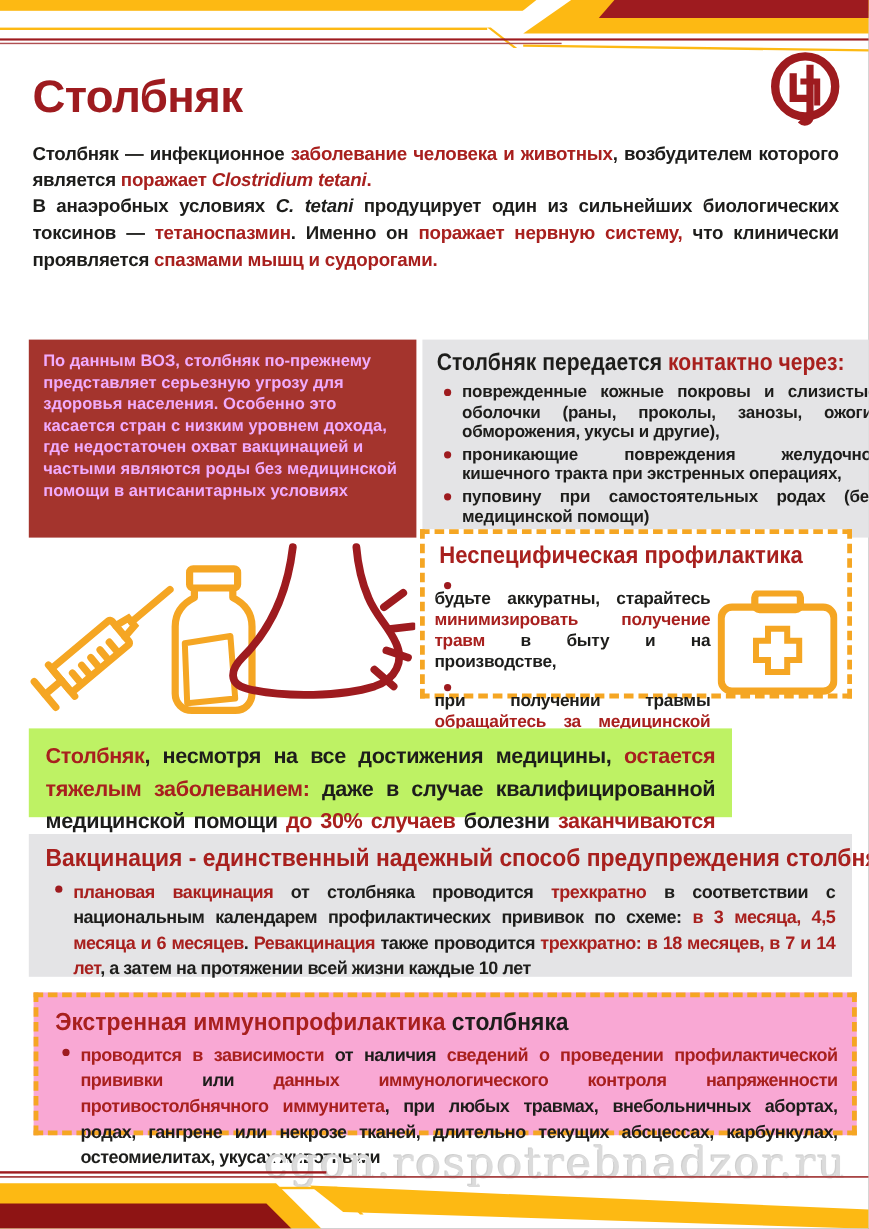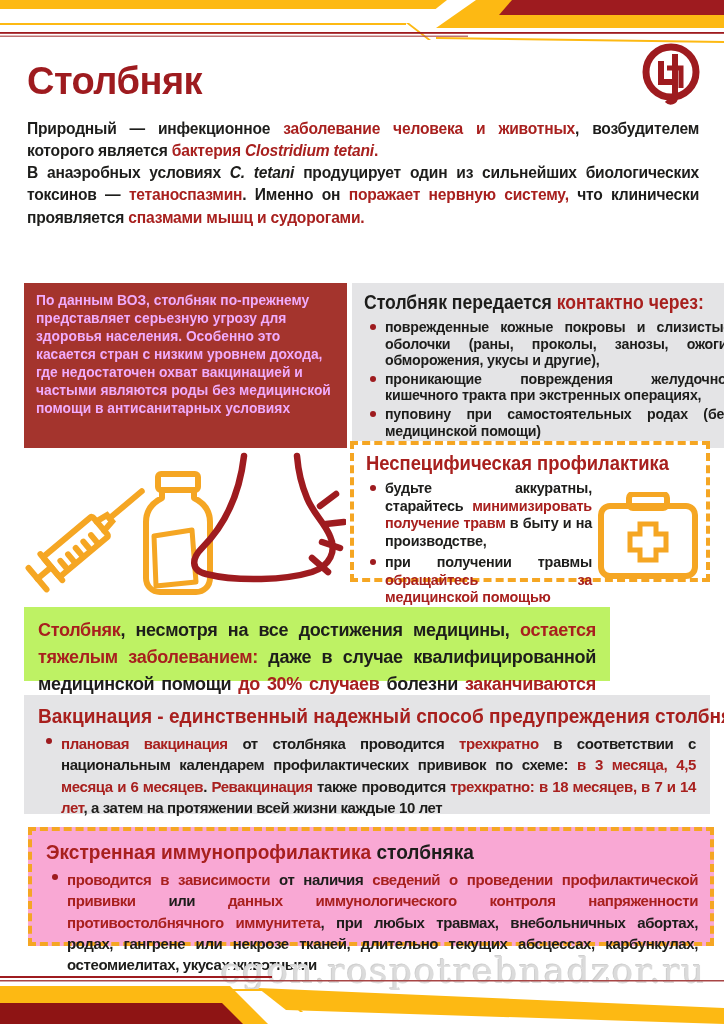--- a/index.html
+++ b/index.html
@@ -33,21 +33,21 @@
 
   .illustration{position:absolute;left:24px;top:450px;width:322px;height:148px;}
 
   .nonspec-box{position:absolute;left:350px;top:441px;width:360px;height:141px;border:4px dashed #F5A623;
                box-sizing:border-box;background:#fff;padding:4px 8px;}
   .nonspec-title{margin:3px 0 5px 4px;font-size:20px;color:#A8201E;white-space:nowrap;
                  transform:scaleX(.92);transform-origin:left center;}
   .nonspec-body{overflow:hidden;}
   .kit{float:right;width:100px;margin:12px 0 0 6px;}
   .nonspec-body .btext{font-size:14.4px;line-height:1.22;}
-  .nonspec-body .bullet{margin-bottom:4px;}
+  .nonspec-body .bullet{margin-bottom:4px;flex-direction:column;}
 
   .banner{position:absolute;left:24px;top:607px;width:586px;height:74px;background:#bef264;
           box-sizing:border-box;padding:10px 14px;font-size:18px;line-height:1.5;
           text-align:justify;letter-spacing:-0.3px;}
 
   .vacc-box{position:absolute;left:24px;top:695px;width:686px;height:119px;background:#E4E4E6;
             box-sizing:border-box;padding:7px 14px;}
   .wide-title{margin:2px 0 5px 0;font-size:20.5px;color:#A8201E;white-space:nowrap;
               transform:scaleX(.93);transform-origin:left center;}
   .vacc-box .btext,.emerg-box .btext{font-size:15px;line-height:1.42;letter-spacing:-0.4px;}
@@ -81,21 +81,21 @@
   <svg class="logo" width="62" height="64" viewBox="0 0 62 64">
     <circle cx="31" cy="30" r="25" fill="none" stroke="#9E1B1F" stroke-width="7"></circle>
     <path d="M21 19 V40 H35" fill="none" stroke="#9E1B1F" stroke-width="6"></path>
     <path d="M35 12 V55 C35 60 30 61 27 58" fill="none" stroke="#9E1B1F" stroke-width="6"></path>
     <path d="M27 26 H41 V46" fill="none" stroke="#9E1B1F" stroke-width="5"></path>
   </svg>
 
   <h1 class="title">Столбняк</h1>
 
   <div class="intro">
-    <p><span class="c-dark">Природный — инфекционное </span><span class="c-red">заболевание человека и животных</span><span class="c-dark">, возбудителем которого является </span><span class="c-red">бактерия </span><span class="c-red it">Clostridium tetani</span><span class="c-red">.</span></p>
+    <p><span class="c-dark">Столбняк — инфекционное </span><span class="c-red">заболевание человека и животных</span><span class="c-dark">, возбудителем которого является </span><span class="c-red">поражает </span><span class="c-red it">Clostridium tetani</span><span class="c-red">.</span></p>
     <p><span class="c-dark">В анаэробных условиях </span><span class="c-dark it">C. tetani</span><span class="c-dark"> продуцирует один из сильнейших биологических токсинов — </span><span class="c-red">тетаноспазмин</span><span class="c-dark">. Именно он </span><span class="c-red">поражает нервную систему,</span><span class="c-dark"> что клинически проявляется </span><span class="c-red">спазмами мышц и судорогами.</span></p>
   </div>
 
   <div class="who-box">
     <span>По данным ВОЗ, столбняк по-прежнему представляет серьезную угрозу для здоровья населения. Особенно это касается стран с низким уровнем дохода, где недостаточен охват вакцинацией и частыми являются роды без медицинской помощи в антисанитарных условиях</span>
   </div>
 
   <div class="trans-box">
     <h2 class="box-title"><span class="c-dark">Столбняк передается </span><span class="c-red">контактно через:</span></h2>
     <div class="bullet">

